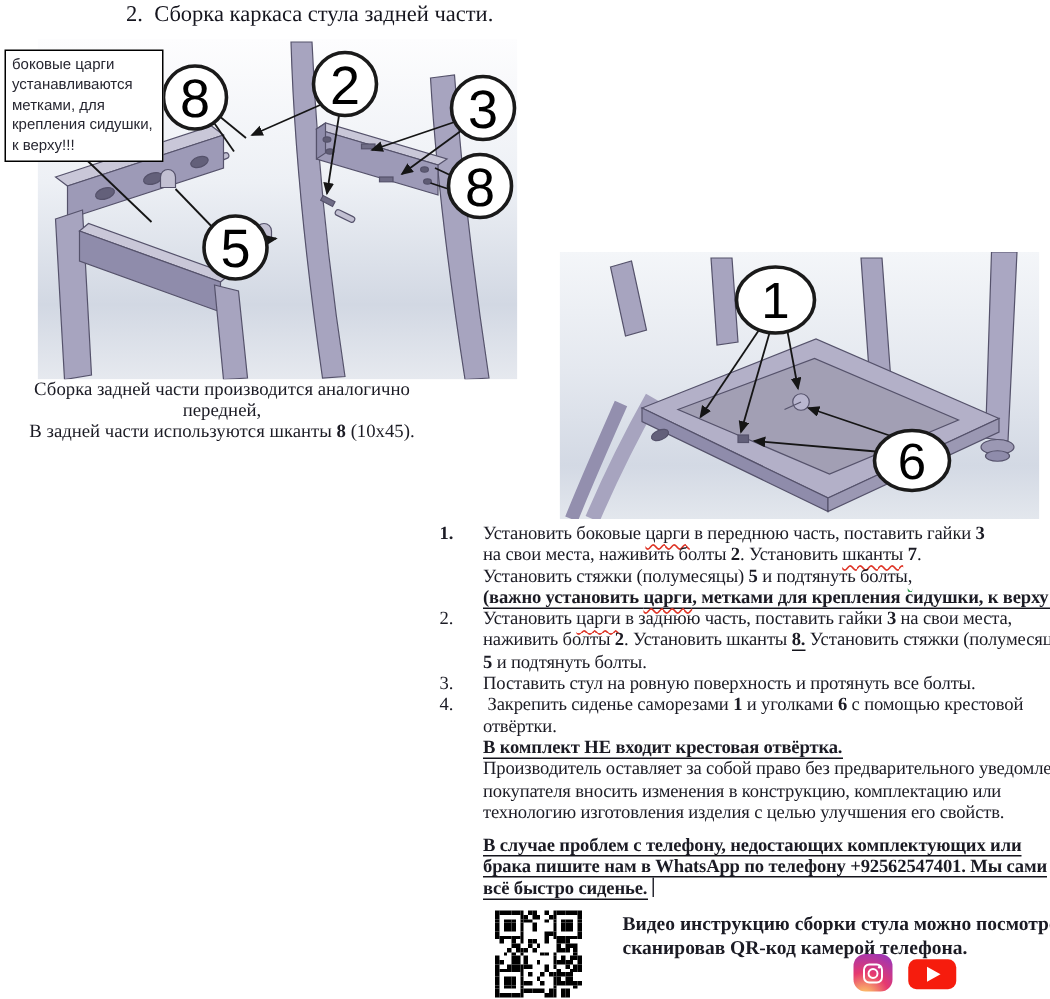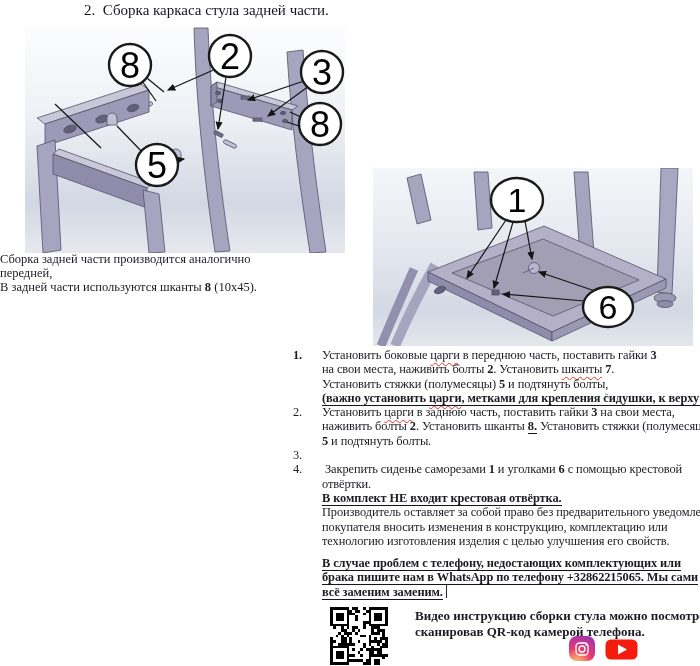--- a/index.html
+++ b/index.html
@@ -16,21 +16,21 @@
   .d1{left:25px;top:26px;width:320px;height:227px;}
   .d2{left:373px;top:168px;width:320px;height:178px;}
   .diagram svg{display:block;}
 
   .callout-box{
     left:3px;top:33px;width:96px;background:#fff;border:1.6px solid #000;
     font-family:"Liberation Sans",sans-serif;font-size:10px;line-height:13.4px;
     padding:3px 4px;z-index:6;color:#262630;
   }
 
-  .note-block{left:0;top:252px;width:296px;text-align:left;font-size:12.5px;line-height:14.2px;}
+  .note-block{left:0;top:252px;width:296px;text-align:center;font-size:12.5px;line-height:14.2px;}
 
   .list{left:293px;top:348px;width:414px;font-size:12.4px;line-height:14.3px;letter-spacing:-0.1px;}
   .item{display:flex;}
   .num{flex:0 0 29px;}
   .item.first .num{font-weight:bold;}
   .seg-body{white-space:nowrap;display:block;}
   .contact{margin-left:29px;margin-top:8px;white-space:nowrap;}
 
   .b{font-weight:bold;}
   .u{border-bottom:1.4px solid #14141c;}
@@ -139,20 +139,21 @@
           <text x="295" y="111">8</text>
         </g>
         <g>
           <circle cx="132" cy="139" r="21" fill="#fff" stroke="#1a1a1a" stroke-width="2.4"></circle>
           <text x="132" y="152">5</text>
         </g>
       </g>
     </svg>
   </div>
 
+  <div class="abs callout-box">боковые царги устанавливаются метками, для крепления сидушки, к верху!!!</div>
 
   <div class="abs note-block">
     <div>Сборка задней части производится аналогично передней,</div>
     <div><span>В задней части используются шканты </span><span class="b">8</span><span> (10x45).</span></div>
   </div>
 
 
   <div class="abs diagram d2">
     <svg width="320" height="178" viewBox="0 0 320 178">
       <defs>
@@ -216,27 +217,28 @@
     <div class="item first">
       <span class="num">1.</span>
       <span class="seg-body"><span>Установить боковые </span><span class="wavy">царги</span><span> в переднюю часть, поставить гайки </span><span class="b">3</span><br><span>на свои места, наживить болты </span><span class="b">2</span><span>. Установить </span><span class="wavy">шканты</span><span> </span><span class="b">7</span><span>.</span><br><span>Установить стяжки (полумесяцы) </span><span class="b">5</span><span> и подтянуть болты</span><span class="gwavy">,</span><br><span class="b u">(важно установить </span><span class="b u wavy">царги</span><span class="b u">, метками для крепления сидушки, к верху!)</span></span>
     </div>
     <div class="item">
       <span class="num">2.</span>
       <span class="seg-body"><span>Установить </span><span class="wavy">царги</span><span> в заднюю часть, поставить гайки </span><span class="b">3</span><span> на свои места,</span><br><span>наживить болты </span><span class="b">2</span><span>. Установить шканты </span><span class="b u">8.</span><span> Установить стяжки (полумесяцы)</span><br><span class="b">5</span><span> и подтянуть болты.</span></span>
     </div>
     <div class="item">
       <span class="num">3.</span>
+      <span class="seg-body"><span>Поставить стул на ровную поверхность и протянуть все болты.</span></span>
     </div>
     <div class="item">
       <span class="num">4.</span>
       <span class="seg-body"><span>&nbsp;Закрепить сиденье саморезами </span><span class="b">1</span><span> и уголками </span><span class="b">6</span><span> с помощью крестовой</span><br><span>отвёртки.</span><br><span class="b u">В комплект НЕ входит крестовая отвёртка.</span><br><span>Производитель оставляет за собой право без предварительного уведомления</span><br><span>покупателя вносить изменения в конструкцию, комплектацию или</span><br><span>технологию изготовления изделия с целью улучшения его свойств.</span></span>
     </div>
     <div class="contact">
-      <span class="seg-body" style="display:inline"><span class="b u">В случае проблем с телефону, недостающих комплектующих или</span><br><span class="b u">брака пишите нам в WhatsApp по телефону +32862215065. Мы сами</span><br><span class="b u">всё заменим заменим.</span></span><span class="cursor"></span>
+      <span class="seg-body" style="display:inline"><span class="b u">В случае проблем с телефону, недостающих комплектующих или</span><br><span class="b u">брака пишите нам в WhatsApp по телефону +92562547401. Мы сами</span><br><span class="b u">всё быстро сиденье.</span></span><span class="cursor"></span>
     </div>
   </div>
 
   <div class="abs qr">
       <div style="grid-area: 1 / 1;"></div>
       <div style="grid-area: 1 / 2;"></div>
       <div style="grid-area: 1 / 3;"></div>
       <div style="grid-area: 1 / 4;"></div>
       <div style="grid-area: 1 / 5;"></div>
       <div style="grid-area: 1 / 6;"></div>

